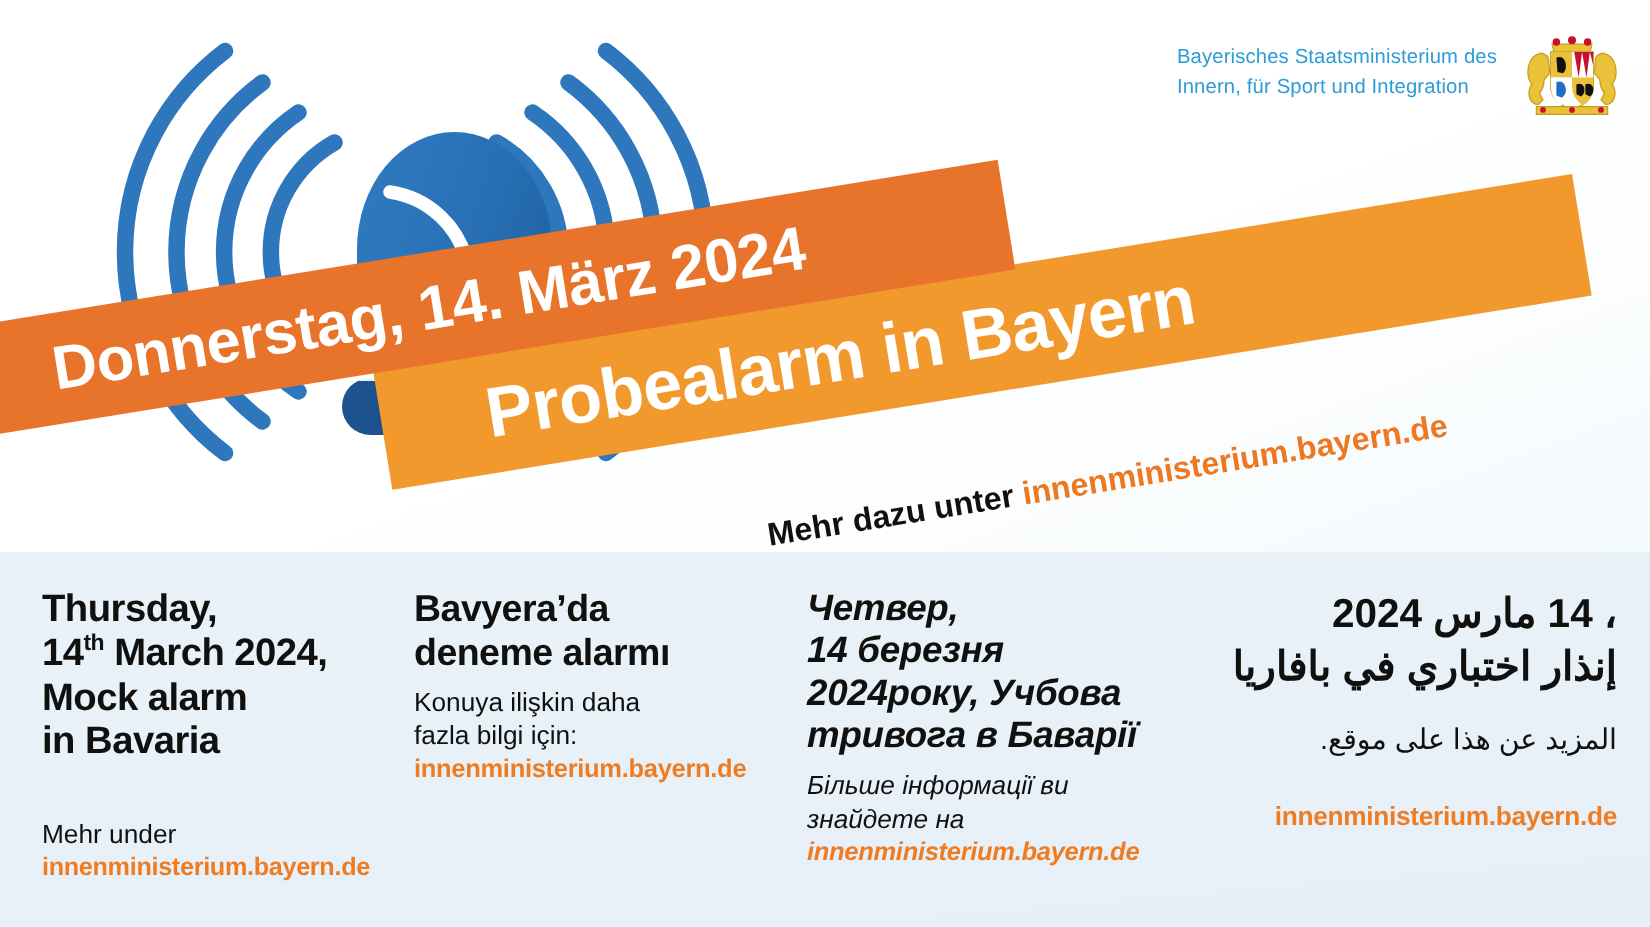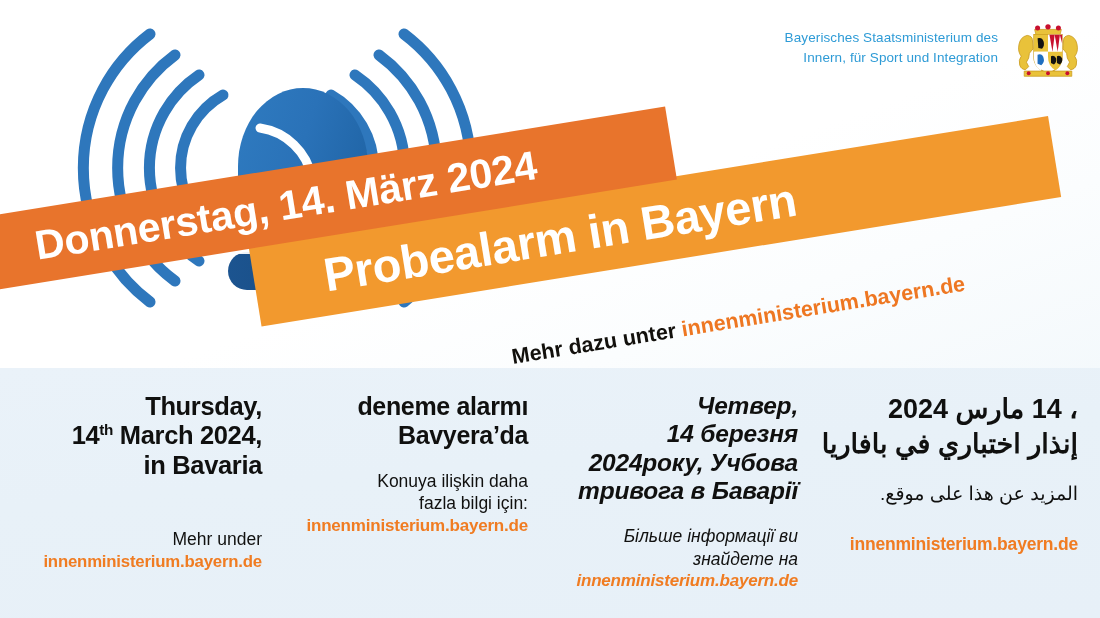--- a/index.html
+++ b/index.html
@@ -28,21 +28,20 @@
     position:absolute; left:0; top:368px; width:1100px; height:250px;
     background:linear-gradient(175deg,#eaf2f9 0%,#e8f1f8 40%,#e7f0f8 100%);
   }
 
   
   .ministry {
     position:absolute; right:14px; top:22px;
     display:flex; align-items:flex-start; gap:12px;
   }
   .ministry-text {
-    text-align:right;
     color:#2e9bd6;
     font-size:13.5px;
     line-height:1.45;
     font-weight:400;
     letter-spacing:.1px;
     padding-top:6px;
     white-space:nowrap;
   }
   .ministry-text .l2 { display:block; }
   .coat { width:76px; height:58px; }
@@ -101,21 +100,21 @@
   .mehr .dark { color:#12100c; }
   .mehr .url  { color:#EE7722; font-weight:bold; }
 
   
   .cols {
     position:absolute; left:0; top:392px;
     width:1100px; height:226px;
     display:flex;
     z-index:3;
   }
-  .col { position:relative;text-align:right; }
+  .col { position:relative; }
   .col-en { width:262px; padding-left:28px; }
   .col-tr { width:266px; padding-left:14px; }
   .col-uk { width:270px; padding-left:10px;font-style:italic; }
   .col-ar { width:302px; padding-right:22px; direction:rtl; text-align:right; }
 
   .head {
     font-weight:bold;
     color:#10100f;
     font-size:25.5px;
     line-height:1.155;
@@ -125,21 +124,21 @@
   .col-uk .head { font-size:24.5px; letter-spacing:-.2px; }
   .col-ar .head { font-size:27px; line-height:1.3; letter-spacing:0; }
 
   .head sup { font-size:.6em; vertical-align:super; line-height:0; }
 
   .sub {
     color:#10100f;
     font-size:17.5px;
     line-height:1.28;
     font-weight:400;
-    margin-top:14px;
+    margin-top:1px;
   }
   .col-ar .sub { font-size:19px; margin-top:20px; }
 
   .url-line {
     color:#F07C22;
     font-size:17px;
     font-weight:bold;
     letter-spacing:-.2px;
     line-height:1.28;
   }
@@ -250,33 +249,34 @@
     <span class="dark">Mehr dazu unter</span>
     <span class="url">innenministerium.bayern.de</span>
   </div>
 
   <div class="cols">
 
     <div class="col col-en">
       <div class="head">
         <div>Thursday,</div>
         <div><span>14</span><sup>th</sup><span> March 2024,</span></div>
+        <div>Mock alarm</div>
         <div>in Bavaria</div>
       </div>
       <div class="spacer-en"></div>
       <div class="sub">
         <div>Mehr under</div>
         <div class="url-line">innenministerium.bayern.de</div>
       </div>
     </div>
 
     <div class="col col-tr">
       <div class="head">
+        <div>Bavyera’da</div>
         <div>deneme alarmı</div>
-        <div>Bavyera’da</div>
       </div>
       <div class="spacer-tr"></div>
       <div class="sub">
         <div>Konuya ilişkin daha</div>
         <div>fazla bilgi için:</div>
         <div class="url-line">innenministerium.bayern.de</div>
       </div>
     </div>
 
     <div class="col col-uk">

